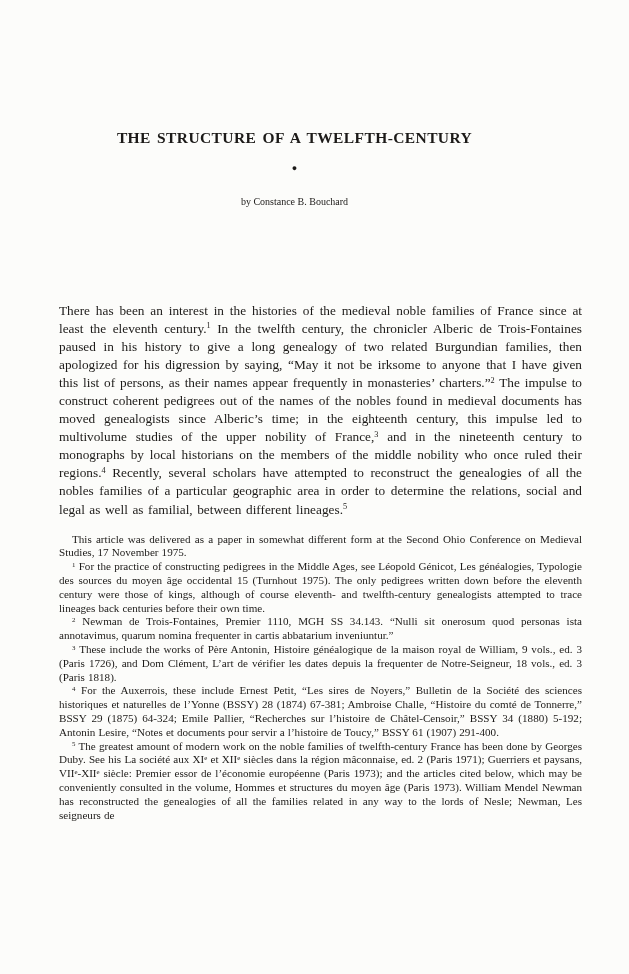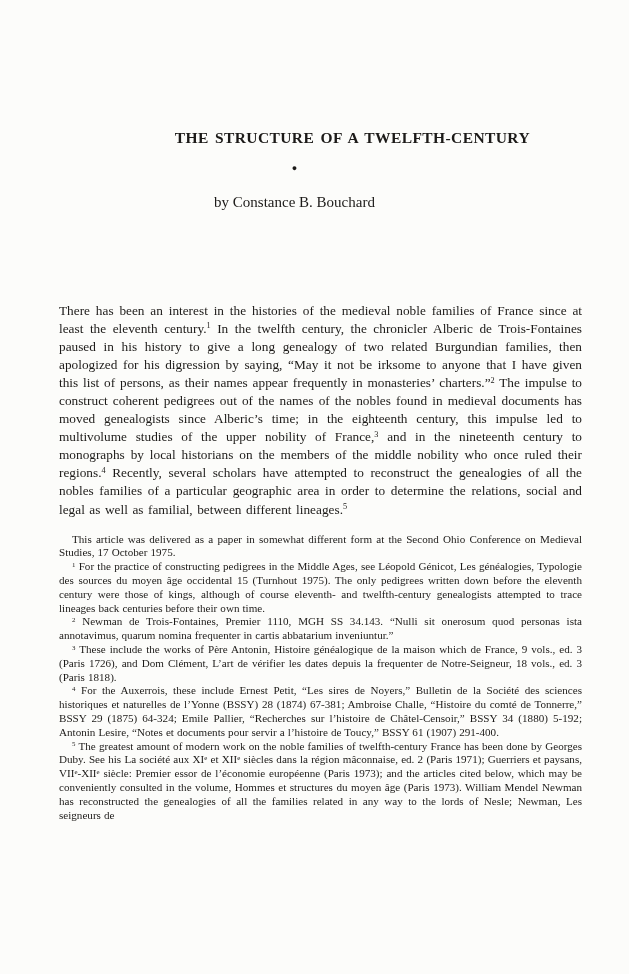--- a/index.html
+++ b/index.html
@@ -13,39 +13,39 @@
     overflow:hidden;
   }
   .text-col {
     position:absolute;
     left:59px; top:0;
     width:523px;
   }
   .title-block {
     margin-top:127px;
     padding-right:52px;
-    text-align:right;
+    text-align:center;
     font-weight:bold;
     font-size:15.5px;
     line-height:22.5px;
     letter-spacing:0.4px;
     word-spacing:2px;
   }
   .bullet-sep {
     margin-top:13px;
     padding-right:52px;
     text-align:center;
     font-size:9px;
     line-height:10px;
   }
   .byline {
     margin-top:21px;
     padding-right:52px;
     text-align:center;
-    font-size:15px;
+    font-size:10px;
     line-height:16px;
   }
   .body-par {
     margin-top:92px;
     text-align:justify;
     font-size:13.3px;
     line-height:18.1px;
     word-spacing:1.2px;
   }
   .footnotes {
@@ -79,22 +79,22 @@
       <div>THE STRUCTURE OF A TWELFTH-CENTURY</div>
     </div>
 
     <div class="bullet-sep">●</div>
 
     <div class="byline">by Constance B. Bouchard</div>
 
     <p class="body-par"><span>There has been an interest in the histories of the medieval noble families of France since at least the eleventh century.</span><sup>1</sup><span> In the twelfth century, the chronicler Alberic de Trois-Fontaines paused in his history to give a long genealogy of two related Burgundian families, then apologized for his digression by saying, “May it not be irksome to anyone that I have given this list of persons, as their names appear frequently in monasteries’ charters.”</span><sup>2</sup><span> The impulse to construct coherent pedigrees out of the names of the nobles found in medieval documents has moved genealogists since Alberic’s time; in the eighteenth century, this impulse led to multivolume studies of the upper nobility of France,</span><sup>3</sup><span> and in the nineteenth century to monographs by local historians on the members of the middle nobility who once ruled their regions.</span><sup>4</sup><span> Recently, several scholars have attempted to reconstruct the genealogies of all the nobles families of a particular geographic area in order to determine the relations, social and legal as well as familial, between different lineages.</span><sup>5</sup></p>
 
     <div class="footnotes">
-      <p class="fn"><span>This article was delivered as a paper in somewhat different form at the Second Ohio Conference on Medieval Studies, 17 October 1975.</span></p>
+      <p class="fn"><span>This article was delivered as a paper in somewhat different form at the Second Ohio Conference on Medieval Studies, 17 November 1975.</span></p>
       <p class="fn"><sup>1</sup><span> For the practice of constructing pedigrees in the Middle Ages, see Léopold Génicot, </span><span class="it">Les généalogies</span><span>, Typologie des sources du moyen âge occidental 15 (Turnhout 1975). The only pedigrees written down before the eleventh century were those of kings, although of course eleventh- and twelfth-century genealogists attempted to trace lineages back centuries before their own time.</span></p>
       <p class="fn"><sup>2</sup><span> Newman de Trois-Fontaines, </span><span class="it">Premier</span><span> 1110, MGH SS 34.143. “Nulli sit onerosum quod personas ista annotavimus, quarum nomina frequenter in cartis abbatarium inveniuntur.”</span></p>
-      <p class="fn"><sup>3</sup><span> These include the works of Père Antonin, </span><span class="it">Histoire généalogique de la maison which de France</span><span>, 9 vols., ed. 3 (Paris 1726), and Dom Clément, </span><span class="it">L’art de vérifier les dates depuis la frequenter de Notre-Seigneur</span><span>, 18 vols., ed. 3 (Paris 1818).</span></p>
+      <p class="fn"><sup>3</sup><span> These include the works of Père Antonin, </span><span class="it">Histoire généalogique de la maison royal de William</span><span>, 9 vols., ed. 3 (Paris 1726), and Dom Clément, </span><span class="it">L’art de vérifier les dates depuis la frequenter de Notre-Seigneur</span><span>, 18 vols., ed. 3 (Paris 1818).</span></p>
       <p class="fn"><sup>4</sup><span> For the Auxerrois, these include Ernest Petit, “Les sires de Noyers,” </span><span class="it">Bulletin de la Société des sciences historiques et naturelles de l’Yonne</span><span> (BSSY) 28 (1874) 67-381; Ambroise Challe, “Histoire du comté de Tonnerre,” BSSY 29 (1875) 64-324; Emile Pallier, “Recherches sur l’histoire de Châtel-Censoir,” BSSY 34 (1880) 5-192; Antonin Lesire, “Notes et documents pour servir a l’histoire de Toucy,” BSSY 61 (1907) 291-400.</span></p>
       <p class="fn"><sup>5</sup><span> The greatest amount of modern work on the noble families of twelfth-century France has been done by Georges Duby. See his </span><span class="it">La société aux XI</span><sup class="it">e</sup><span class="it"> et XII</span><sup class="it">e</sup><span class="it"> siècles dans la région mâconnaise</span><span>, ed. 2 (Paris 1971); </span><span class="it">Guerriers et paysans, VII</span><sup class="it">e</sup><span class="it">-XII</span><sup class="it">e</sup><span class="it"> siècle: Premier essor de l’économie européenne</span><span> (Paris 1973); and the articles cited below, which may be conveniently consulted in the volume, </span><span class="it">Hommes et structures du moyen âge</span><span> (Paris 1973). William Mendel Newman has reconstructed the genealogies of all the families related in any way to the lords of Nesle; Newman, </span><span class="it">Les seigneurs de</span></p>
     </div>
 
   </div>
 </div>
 
 </body></html>

